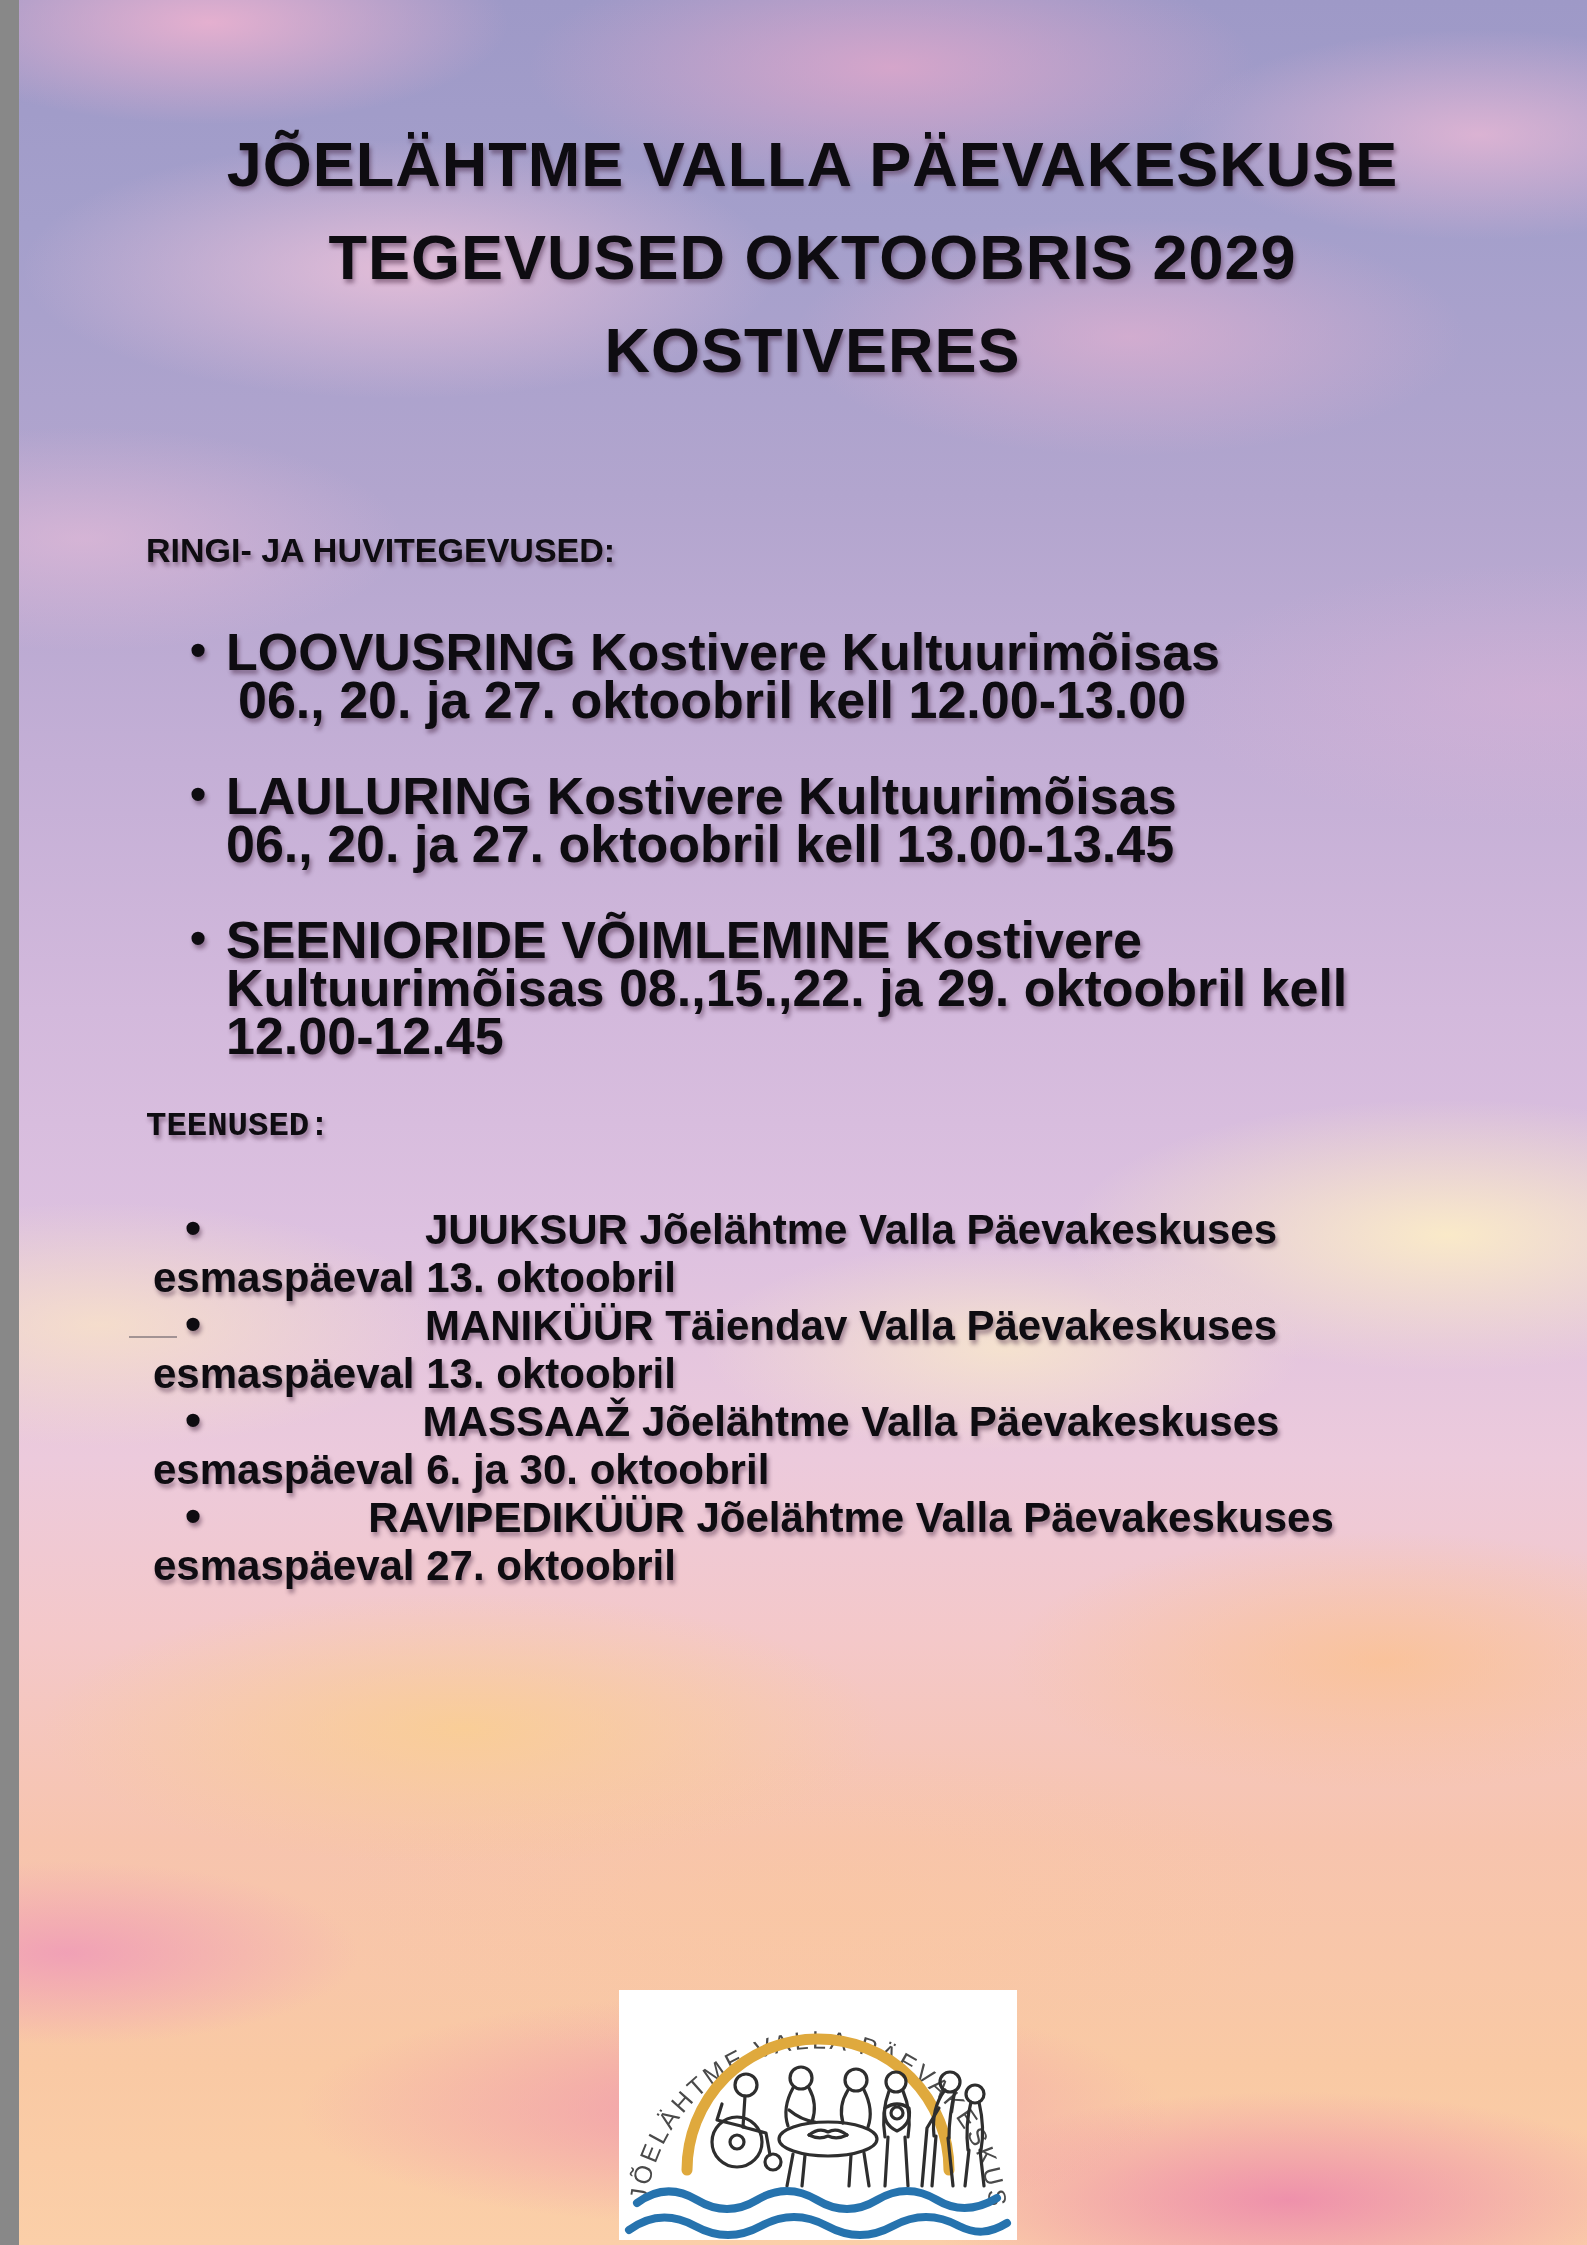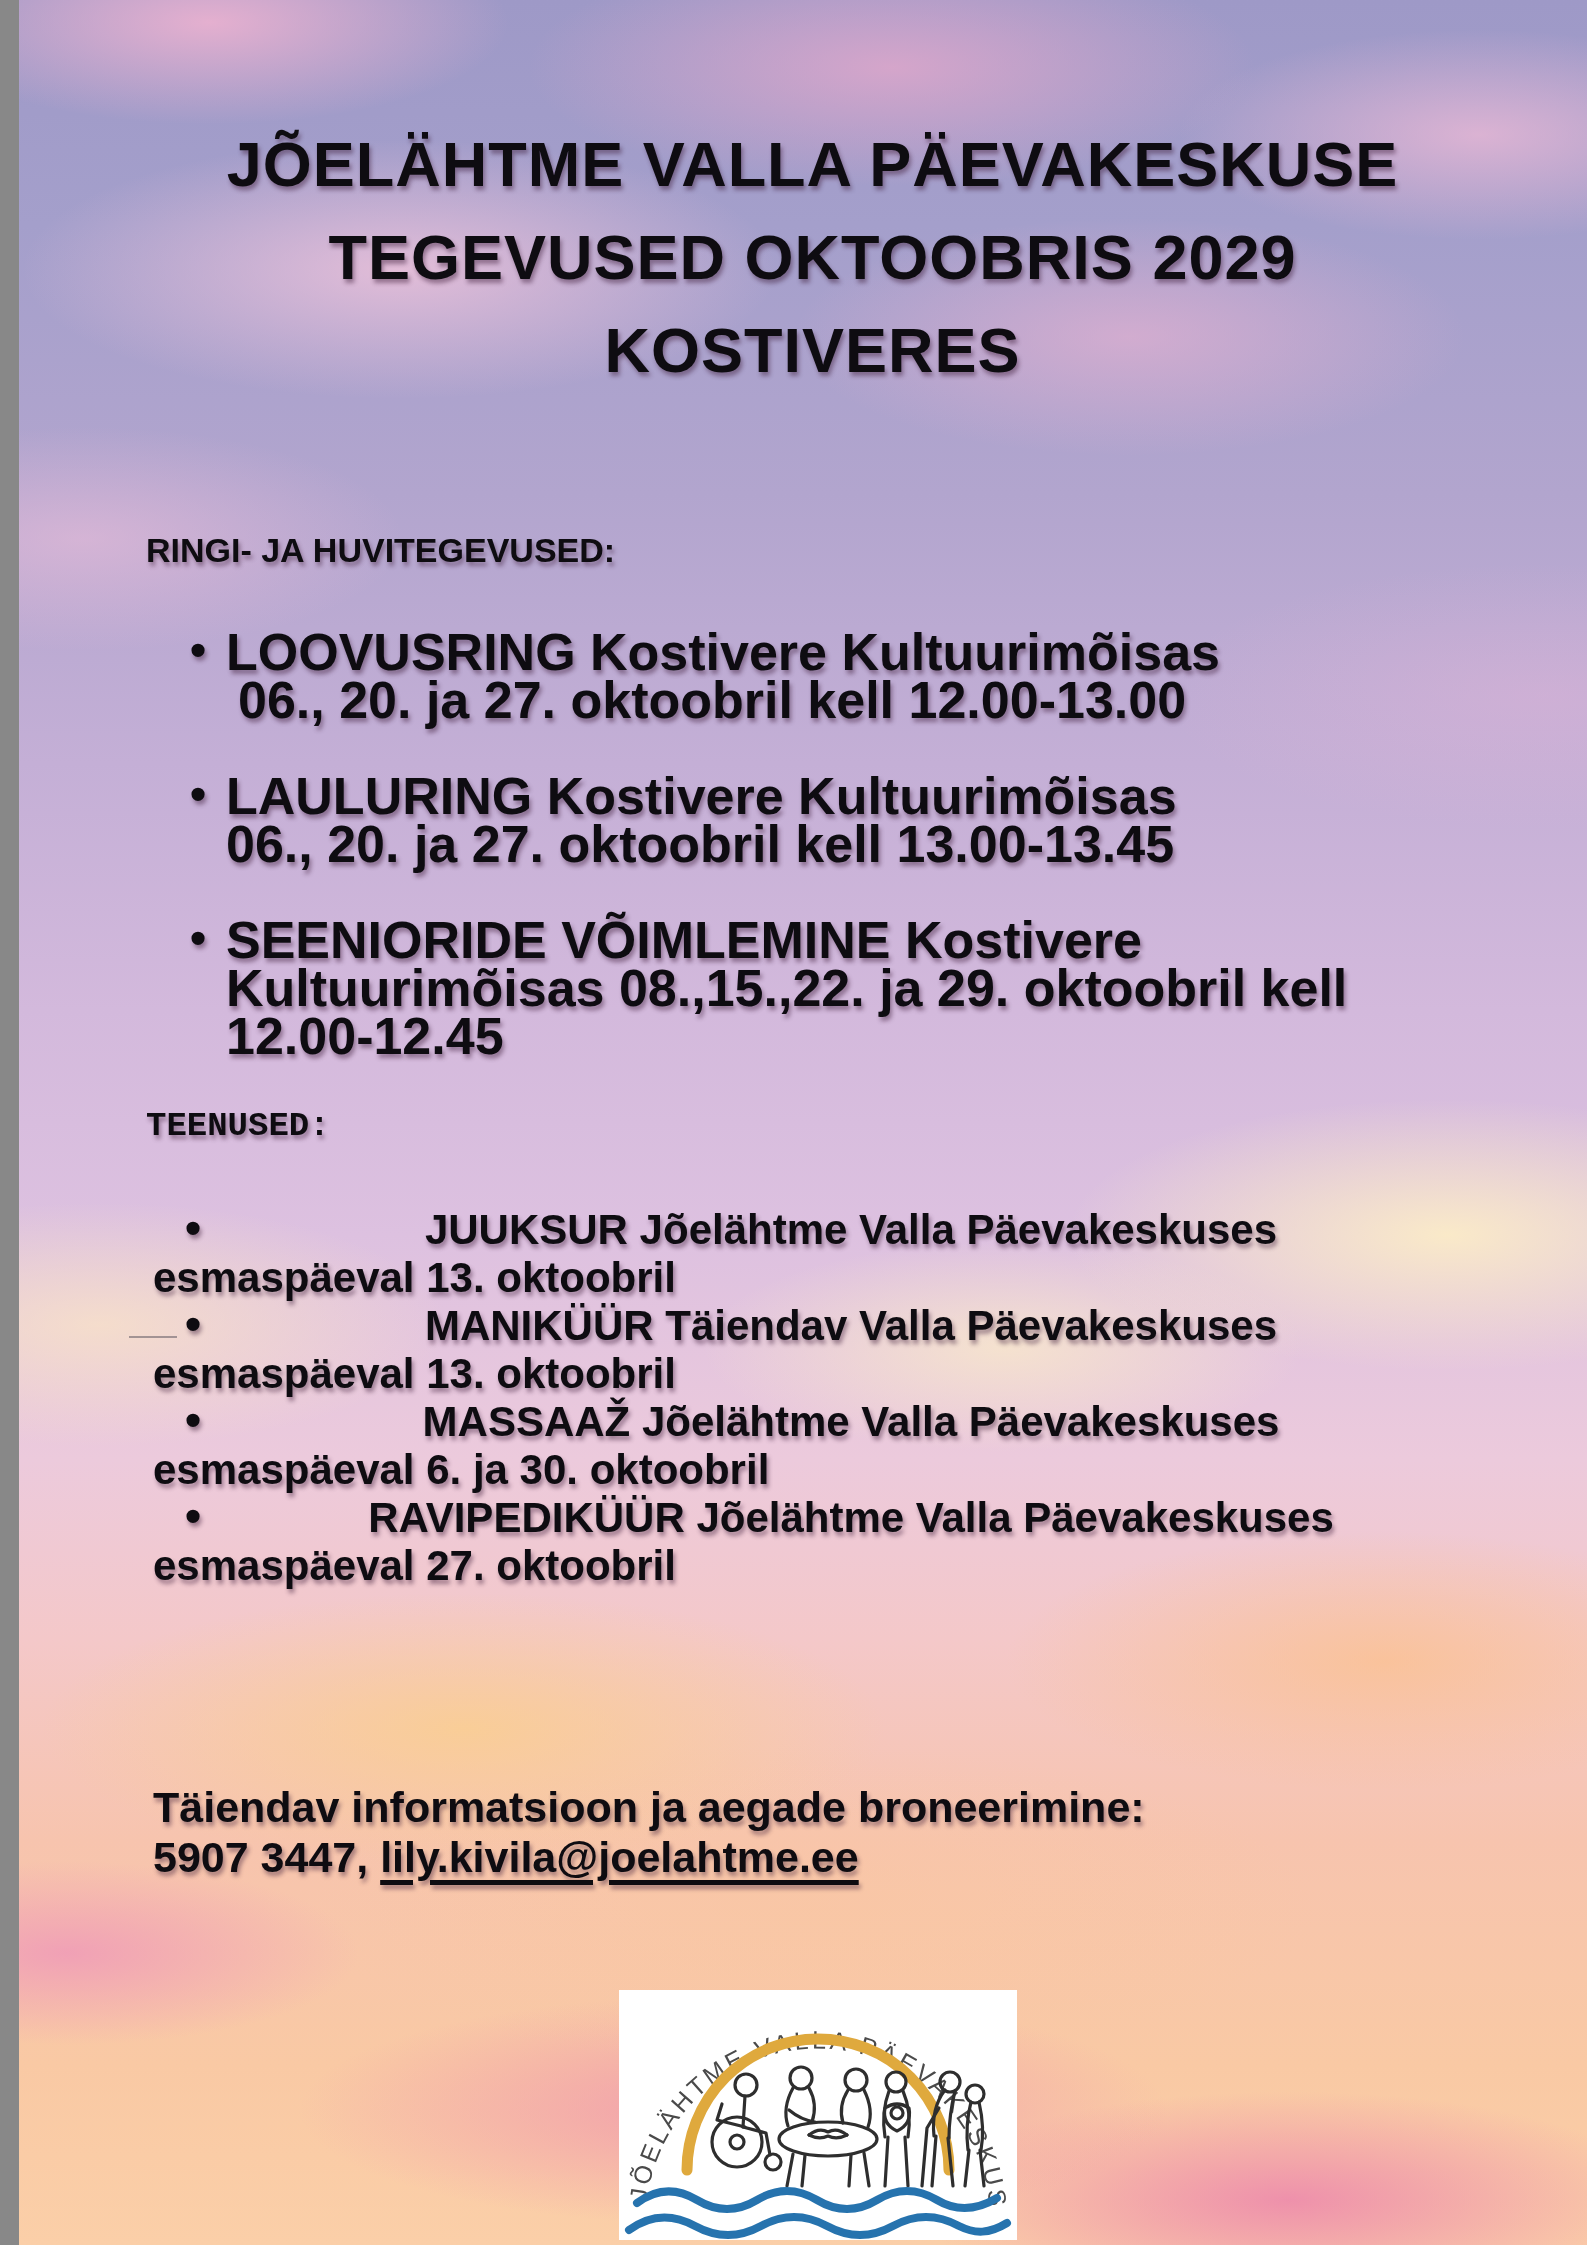--- a/index.html
+++ b/index.html
@@ -140,26 +140,20 @@
       <div>esmaspäeval 6. ja 30. oktoobril</div>
     </div>
     <div>
       <div class="t-first">RAVIPEDIKÜÜR Jõelähtme Valla Päevakeskuses</div>
       <div>esmaspäeval 27. oktoobril</div>
     </div>
   </div>
 
   <div class="stray-line"></div>
 
-  <footer class="contact shadowed">
-    <div>Täiendav informatsioon ja aegade broneerimine:</div>
-    <div>
-      <span>5907 3447, </span><a class="email-link">lily.kivila@joelahtme.ee</a>
-    </div>
-  </footer>
 
   <div class="logo-box">
     <svg viewBox="0 0 398 250">
       <defs>
         <path id="arcpath" d="M 28 212 A 172 172 0 0 1 370 212" fill="none"></path>
       </defs>
 
       <text class="arc-label">
         <textPath href="#arcpath" startOffset="0" textLength="510">JÕELÄHTME VALLA PÄEVAKESKUS</textPath>
       </text>

